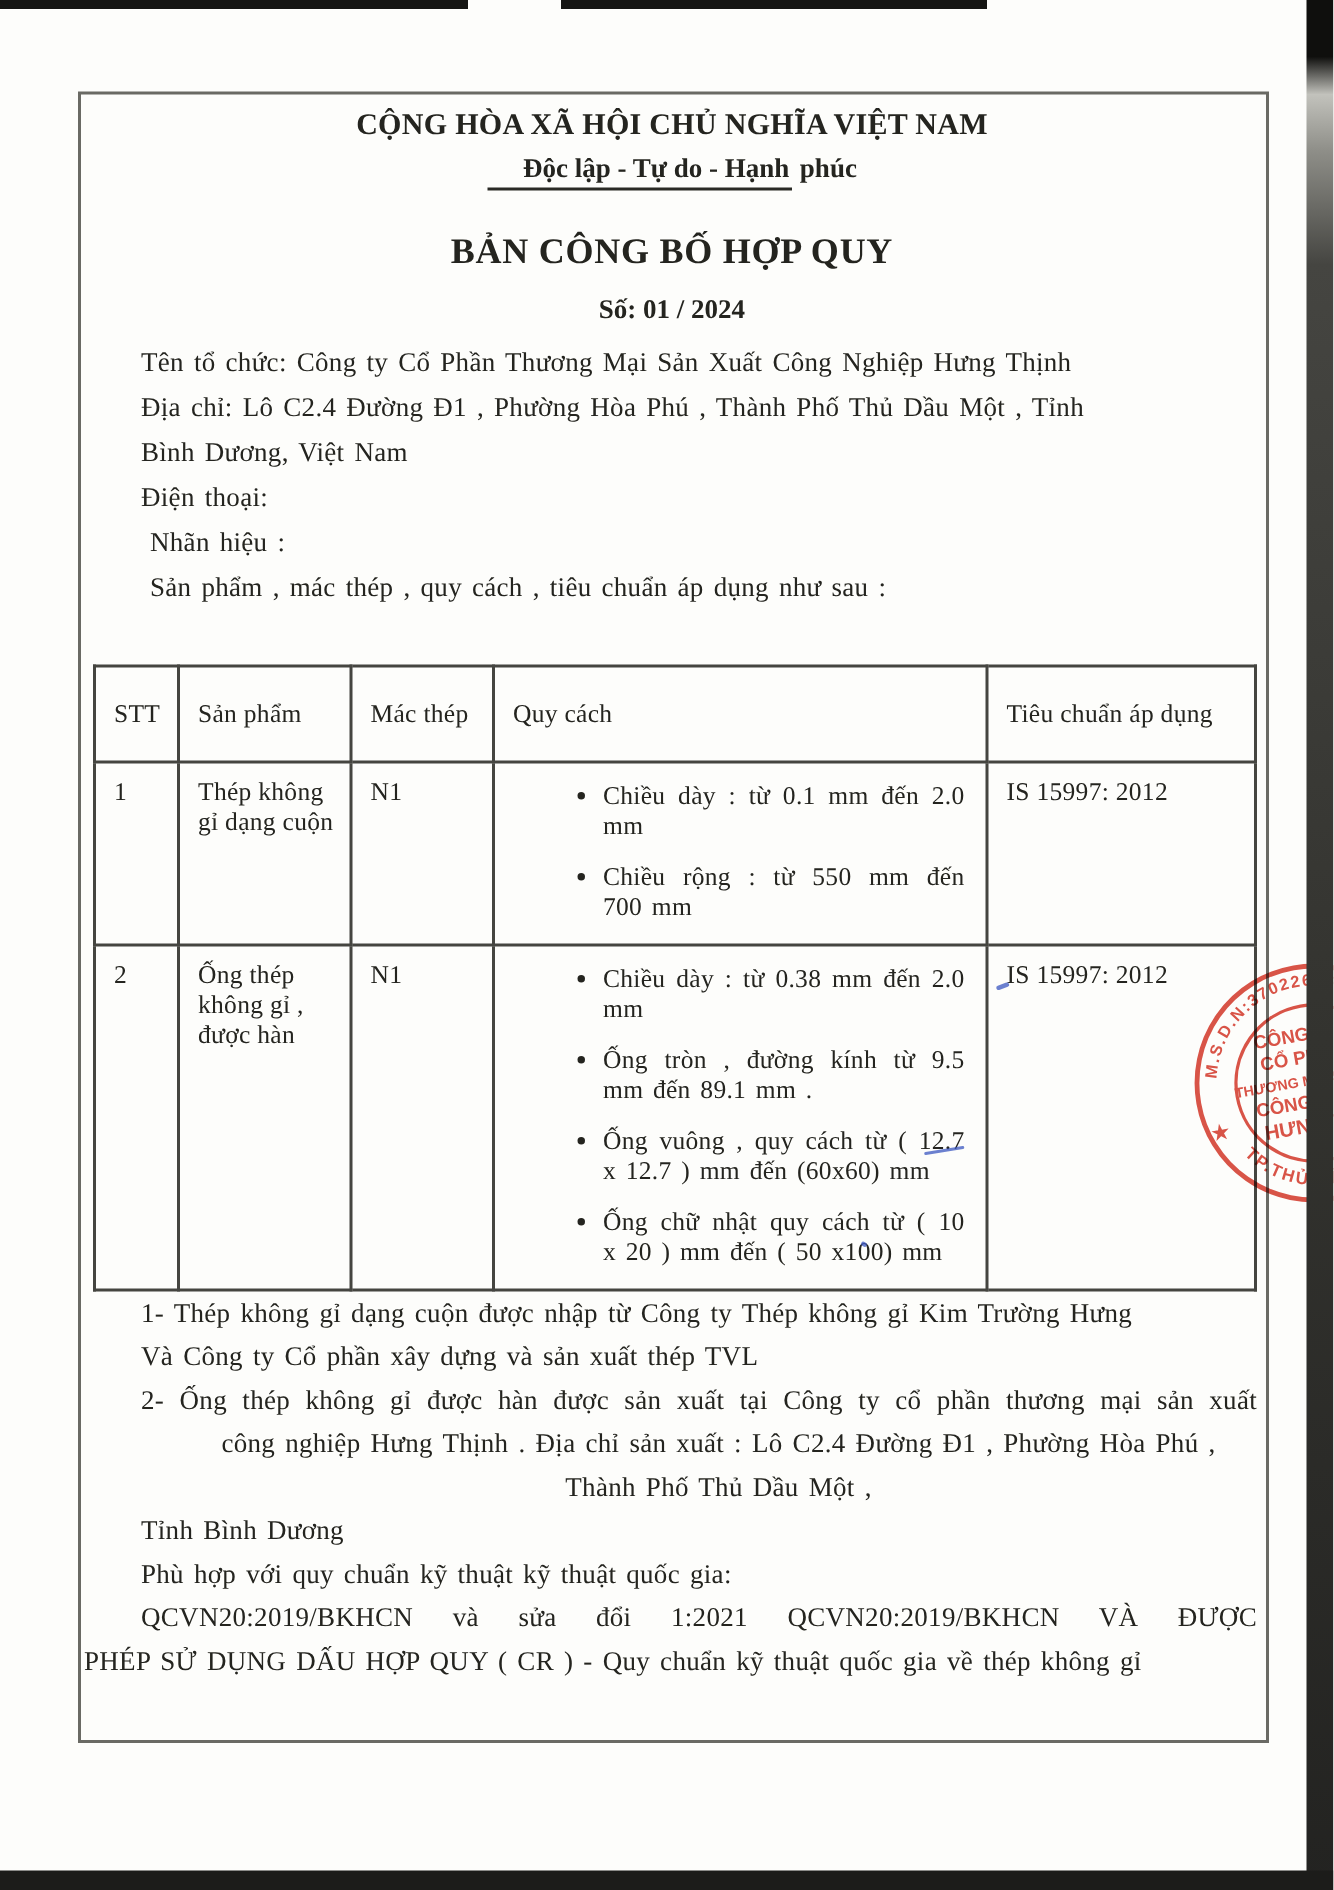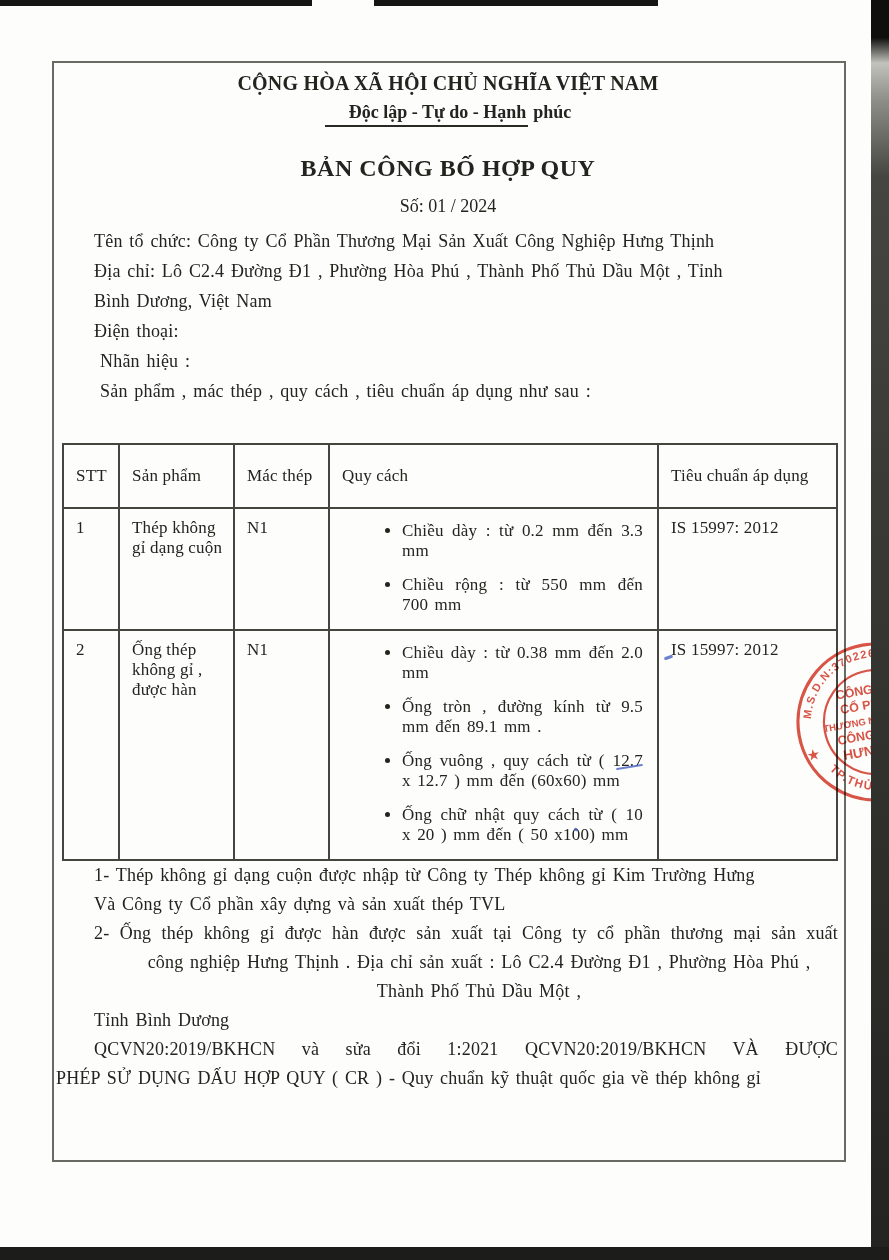--- a/index.html
+++ b/index.html
@@ -18,21 +18,21 @@
   .bottom-edge{position:absolute;left:0;top:1247px;width:889px;height:13px;background:#1c1c1a;z-index:56;}
   
   .frame{position:absolute;left:52px;top:61px;width:790px;height:1097px;border:2px solid #6a6a64;z-index:5;}
   
   .hdr{position:absolute;left:53px;width:790px;text-align:center;z-index:10;}
   .national{top:72px;font-weight:bold;font-size:20px;letter-spacing:.2px;}
   .motto{top:102px;font-weight:bold;font-size:18px;}
   .motto .u{border-bottom:2px solid #2a2a25;padding:0 2px 3px 24px;}
   .motto .tail{margin-left:5px;}
   .doctitle{top:155px;font-weight:bold;font-size:24px;letter-spacing:.5px;}
-  .docnum{top:196px;font-size:18px;}
+  .docnum{top:196px;font-size:18px;font-weight:bold;}
   
   .info{position:absolute;left:94px;top:226px;width:734px;font-size:18px;line-height:30px;z-index:10;
         letter-spacing:.2px;word-spacing:2px;}
   .info .indent{margin-left:6px;}
   .bold{font-weight:bold;}
   
   table.spec{
     position:absolute;left:62px;top:443px;width:774px;height:372px;z-index:10;
     border-collapse:collapse;table-layout:fixed;font-size:17px;
   }
@@ -106,21 +106,21 @@
         <th>Tiêu chuẩn áp dụng</th>
       </tr>
     </thead>
     <tbody>
       <tr class="r1">
         <td class="c">1</td>
         <td class="product">Thép không gỉ dạng cuộn</td>
         <td class="c">N1</td>
         <td class="specs">
           <ul>
-            <li>Chiều dày : từ 0.2 mm đến 3.3 mm</li>
+            <li>Chiều dày : từ 0.1 mm đến 2.0 mm</li>
             <li>Chiều rộng : từ 550 mm đến 700 mm</li>
           </ul>
         </td>
         <td>IS 15997: 2012</td>
       </tr>
       <tr>
         <td class="c">2</td>
         <td class="product">Ống thép không gỉ , được hàn</td>
         <td class="c">N1</td>
         <td class="specs">
@@ -136,20 +136,21 @@
     </tbody>
   </table>
 
   <div class="notes">
     <span class="m">1- Thép không gỉ dạng cuộn được nhập từ Công ty Thép không gỉ Kim Trường Hưng</span>
     <span class="m">Và Công ty Cổ phần xây dựng và sản xuất thép TVL</span>
     <span class="m stretch">2- Ống thép không gỉ được hàn được sản xuất tại Công ty cổ phần thương mại sản xuất</span>
     <span class="m2">công nghiệp Hưng Thịnh . Địa chỉ sản xuất : Lô C2.4 Đường Đ1 , Phường Hòa Phú ,</span>
     <span class="m2">Thành Phố Thủ Dầu Một ,</span>
     <span class="m">Tỉnh Bình Dương</span>
+    <span class="m">Phù hợp với quy chuẩn kỹ thuật kỹ thuật quốc gia:</span>
     <span class="m stretch">QCVN20:2019/BKHCN và sửa đổi 1:2021 QCVN20:2019/BKHCN VÀ ĐƯỢC</span>
     <span>PHÉP SỬ DỤNG DẤU HỢP QUY ( CR ) -  Quy chuẩn kỹ thuật quốc gia về thép không gỉ</span>
   </div>
 
   <div class="pen pen1"></div>
   <div class="pen pen2"></div>
   <div class="pen pen3"></div>
 
   <svg class="stamp" viewBox="0 0 180 180">
     <g color="#d8473a">

